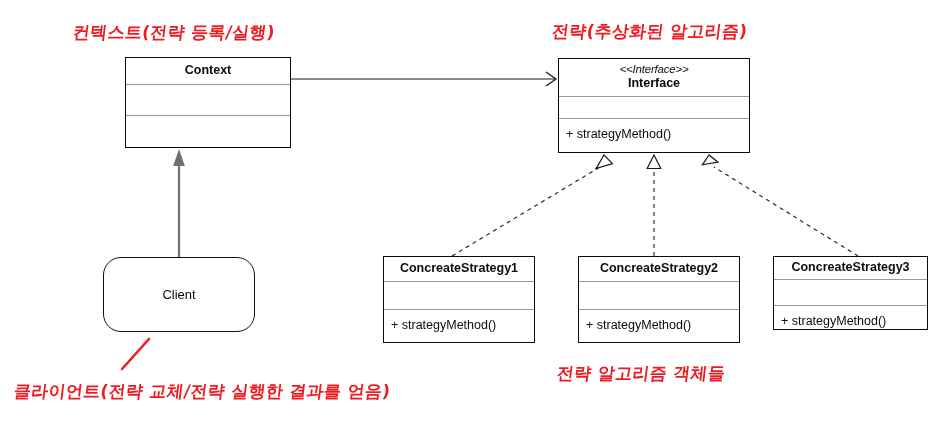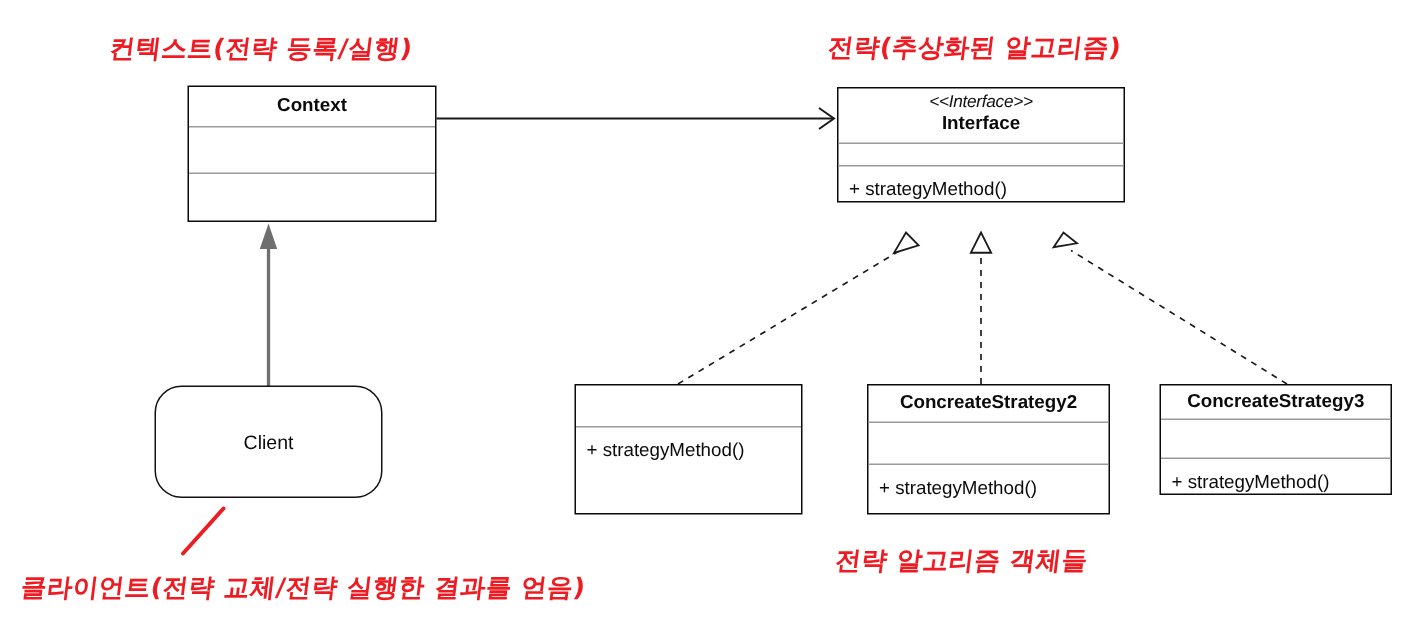--- a/index.html
+++ b/index.html
@@ -132,30 +132,33 @@
     <line x1="122" y1="369" x2="149" y2="339" stroke="#ee1c22" stroke-width="2.6" stroke-linecap="round"></line>
   </svg>
 
   <div class="uml-class" style="left:96px; top:57px; width:166px; height:91px;margin-left:29px;">
     <div class="uml-head" style="height:27px;">
       <div class="cls-name">Context</div>
     </div>
     <div class="uml-attrs" style="height:31px;"></div>
   </div>
 
-  <div class="uml-class" style="left:558px; top:58px; width:192px; height:77px;">
+  <div class="uml-class" style="left:558px; top:58px; width:192px; height:95px;">
     <div class="uml-head" style="height:38px;">
       <div class="stereotype">&lt;&lt;Interface&gt;&gt;</div>
       <div class="cls-name">Interface</div>
     </div>
     <div class="uml-attrs" style="height:22px;"></div>
     <div class="uml-ops">+ strategyMethod()</div>
   </div>
 
   <div class="uml-class" style="left:383px; top:256px; width:152px; height:87px;">
+    <div class="uml-head" style="height:25px;">
+      <div class="cls-name">ConcreateStrategy1</div>
+    </div>
     <div class="uml-attrs" style="height:28px;"></div>
     <div class="uml-ops">+ strategyMethod()</div>
   </div>
 
   <div class="uml-class" style="left:578px; top:256px; width:162px; height:87px;">
     <div class="uml-head" style="height:25px;">
       <div class="cls-name">ConcreateStrategy2</div>
     </div>
     <div class="uml-attrs" style="height:28px;"></div>
     <div class="uml-ops">+ strategyMethod()</div>

